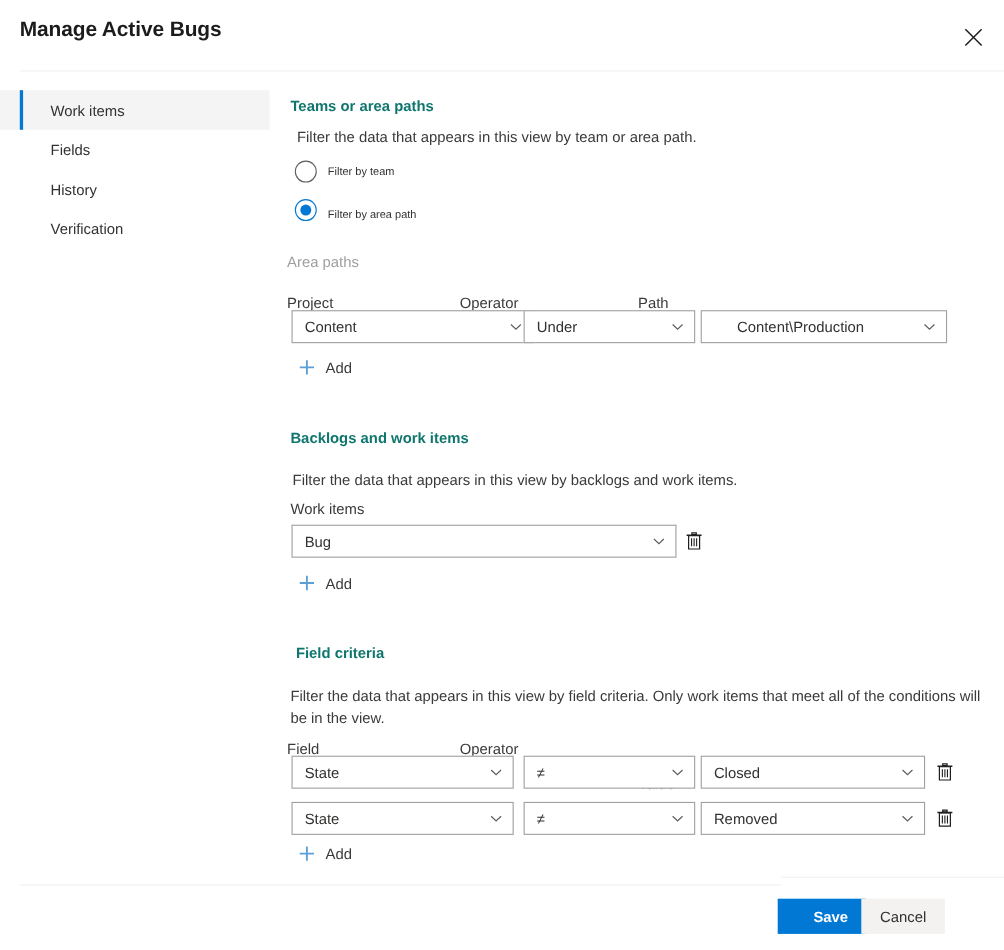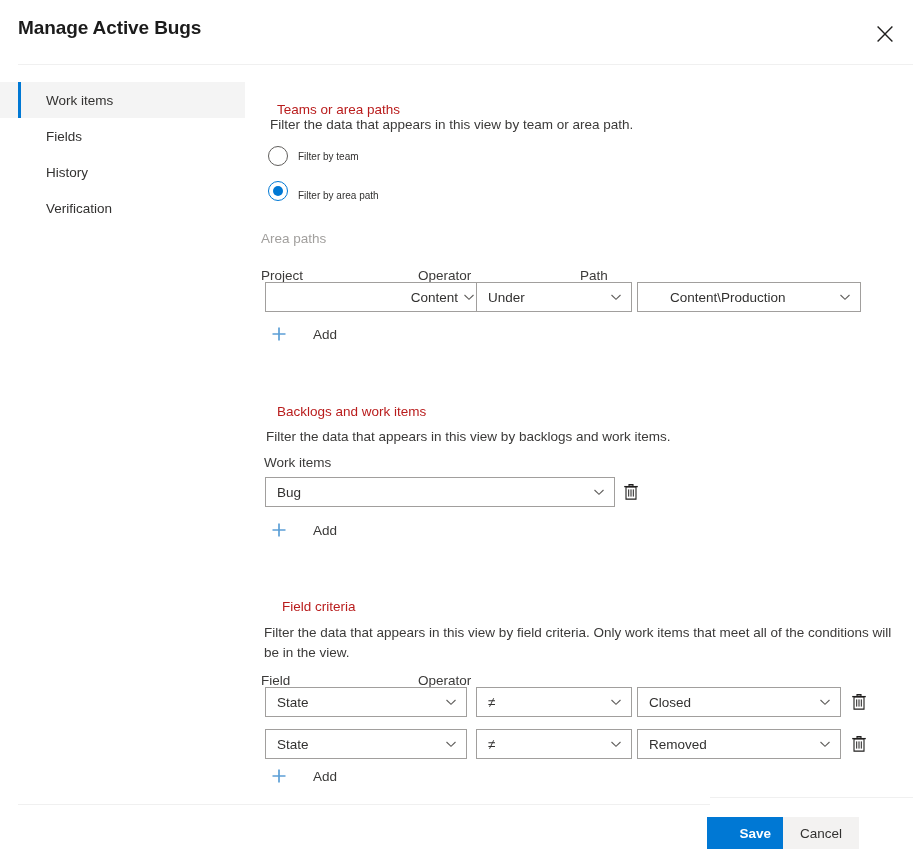--- a/index.html
+++ b/index.html
@@ -95,23 +95,23 @@
 
   
   .content {
     position: absolute;
     left: 261px;
     top: 82px;
     width: 640px;
   }
   .section-title {
     font-size: 13.5px;
-    color: #b91c1c;
-    margin: 16px;
-    font-weight: normal;
+    color: #0f766e;
+    margin: 3px;
+    font-weight: bold;
   }
   .section-desc {
     font-size: 13.5px;
     color: #3b3a39;
     margin: 0;
     line-height: 1.45;
   }
   .field-label {
     font-size: 13.5px;
     color: #3b3a39;
@@ -143,21 +143,21 @@
     transform: translateY(-50%);
     width: 12px;
     height: 12px;
     pointer-events: none;
   }
 
   
   .add-link {
     display: inline-flex;
     align-items: center;
-    gap: 26px;
+    gap: 9px;
     font-size: 13.5px;
     color: #3b3a39;
     cursor: pointer;
     background: transparent;
     border: none;
     padding: 0;
     font-family: inherit;
   }
   .add-link .plus {
     width: 16px;
@@ -316,21 +316,21 @@
       <span class="radio-outer"></span>
       <span class="radio-label">Filter by area path</span>
     </div>
 
     <div class="label-muted" style="position:absolute; left:0px; top:149px;">Area paths</div>
 
     <div class="field-label" style="position:absolute; left:0px; top:186px;">Project</div>
     <div class="field-label" style="position:absolute; left:157px; top:186px;">Operator</div>
     <div class="field-label" style="position:absolute; left:319px; top:186px;">Path</div>
 
-    <div class="dropdown" style="position:absolute; left:4px; top:200px; width:220px;justify-content:flex-end;">
+    <div class="dropdown" style="position:absolute; left:4px; top:200px; width:220px;">
       <span>Content</span>
       <svg class="chev" viewBox="0 0 12 12">
         <path d="M1.5 4 L6 8.3 L10.5 4" stroke="#605e5c" stroke-width="1.1" fill="none"></path>
       </svg>
     </div>
 
     <div class="dropdown" style="position:absolute; left:215px; top:200px; width:156px;">
       <span>Under</span>
       <svg class="chev" viewBox="0 0 12 12">
         <path d="M1.5 4 L6 8.3 L10.5 4" stroke="#605e5c" stroke-width="1.1" fill="none"></path>

